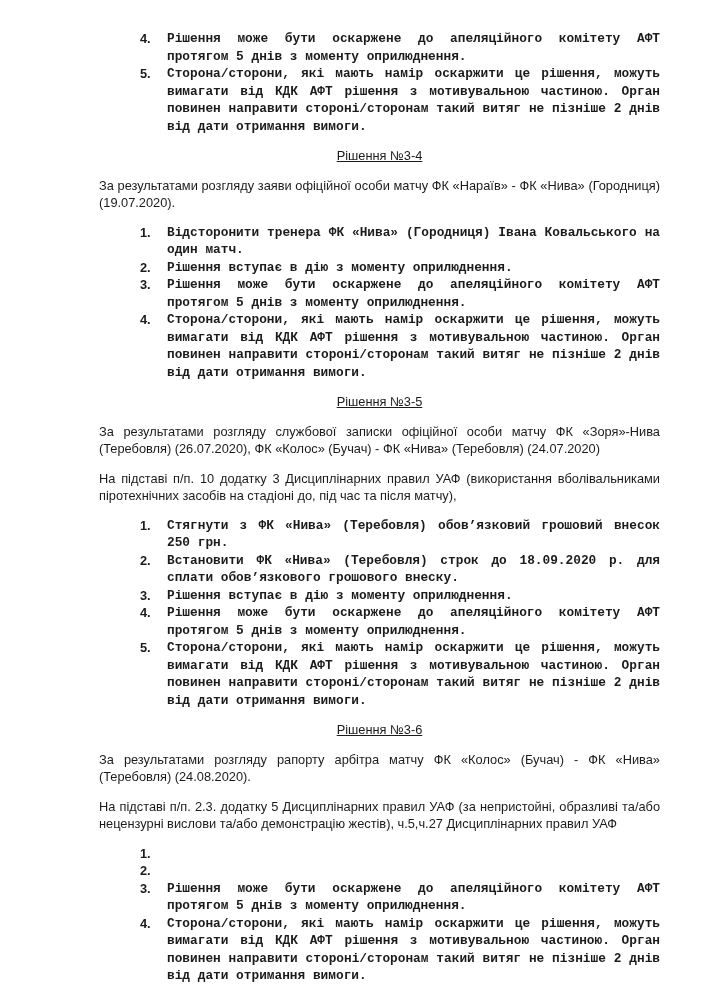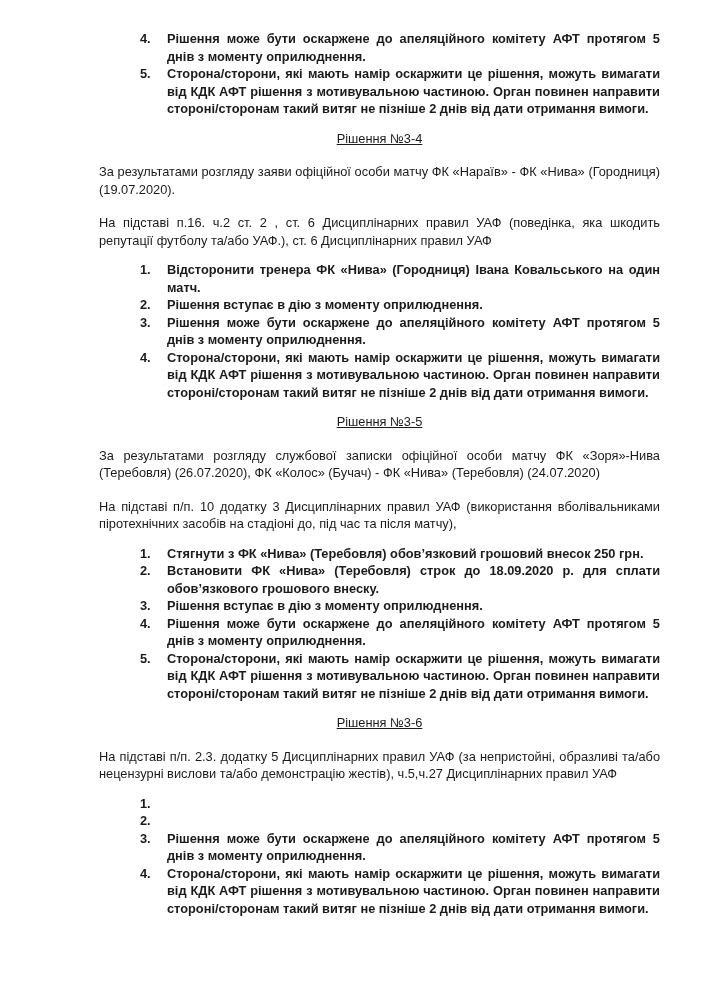--- a/index.html
+++ b/index.html
@@ -19,21 +19,21 @@
     width: 707px;
     height: 1000px;
     padding: 30px 47px 0 99px;
     background: #ffffff;
   }
   .para, .li-text, .li-num, .heading {
     font-size: 12.8px;
     line-height: 17.5px;
   }
   .para {
-    margin: 16px 0 12px 0;
+    margin: 4px 0 12px 0;
     text-align: justify;
   }
   .heading {
     font-weight: normal;
     text-decoration: underline;
     text-align: center;
     margin: 12px 0;
   }
   .num-list {
     margin: 0 0 12px 0;
@@ -47,20 +47,21 @@
   }
   .li-num {
     flex: none;
     width: 27px;
     margin-left: 41px;
     text-align: left;
   }
   .li-text {
     flex: 1;
     text-align: justify;
+    font-family: Liberation Mono, monospace;
   }
 </style>
 </head>
 <body>
 
 <div class="page">
 
   <div class="num-list carryover">
       <div class="li">
         <span class="li-num">4.</span>
@@ -68,21 +69,20 @@
       </div>
       <div class="li">
         <span class="li-num">5.</span>
         <span class="li-text">Сторона/сторони, які мають намір оскаржити це рішення, можуть вимагати від КДК АФТ рішення з мотивувальною частиною. Орган повинен направити стороні/сторонам такий витяг не пізніше 2 днів від дати отримання вимоги.</span>
       </div>
     </div>
 
   <section>
     <div class="heading">Рішення №3-4</div>
     <p class="para">За результатами розгляду заяви офіційної особи матчу ФК «Нараїв» - ФК «Нива» (Городниця) (19.07.2020).</p>
-    <p class="para">На підставі п.16. ч.2 ст. 2 , ст. 6 Дисциплінарних правил УАФ (поведінка, яка шкодить репутації футболу та/або УАФ.), ст. 6 Дисциплінарних правил УАФ</p>
     <div class="num-list">
         <div class="li">
           <span class="li-num">1.</span>
           <span class="li-text">Відсторонити тренера ФК «Нива» (Городниця) Івана Ковальського на один матч.</span>
         </div>
         <div class="li">
           <span class="li-num">2.</span>
           <span class="li-text">Рішення вступає в дію з моменту оприлюднення.</span>
         </div>
         <div class="li">
@@ -119,20 +119,21 @@
         </div>
         <div class="li">
           <span class="li-num">5.</span>
           <span class="li-text">Сторона/сторони, які мають намір оскаржити це рішення, можуть вимагати від КДК АФТ рішення з мотивувальною частиною. Орган повинен направити стороні/сторонам такий витяг не пізніше 2 днів від дати отримання вимоги.</span>
         </div>
       </div>
   </section>
 
   <section>
     <div class="heading">Рішення №3-6</div>
+    <p class="para">За результатами розгляду рапорту арбітра матчу ФК «Колос» (Бучач) - ФК «Нива» (Теребовля) (24.08.2020).</p>
     <p class="para">На підставі п/п. 2.3. додатку 5 Дисциплінарних правил УАФ (за непристойні, образливі та/або нецензурні вислови та/або демонстрацію жестів), ч.5,ч.27 Дисциплінарних правил УАФ</p>
     <div class="num-list">
         <div class="li">
           <span class="li-num">1.</span>
         </div>
         <div class="li">
           <span class="li-num">2.</span>
         </div>
         <div class="li">
           <span class="li-num">3.</span>

